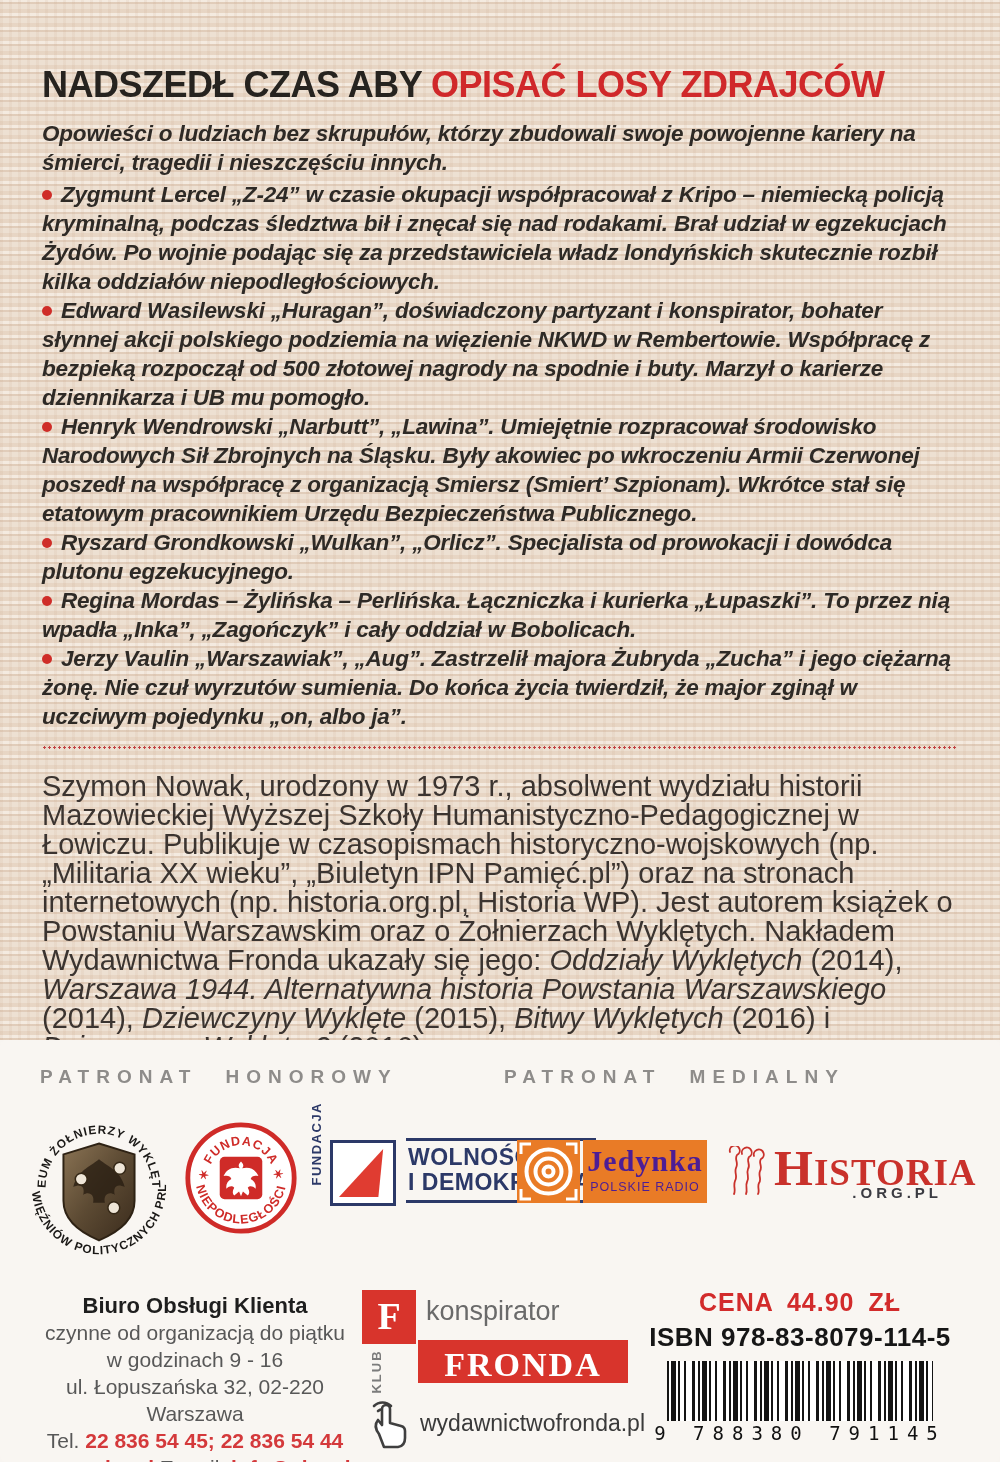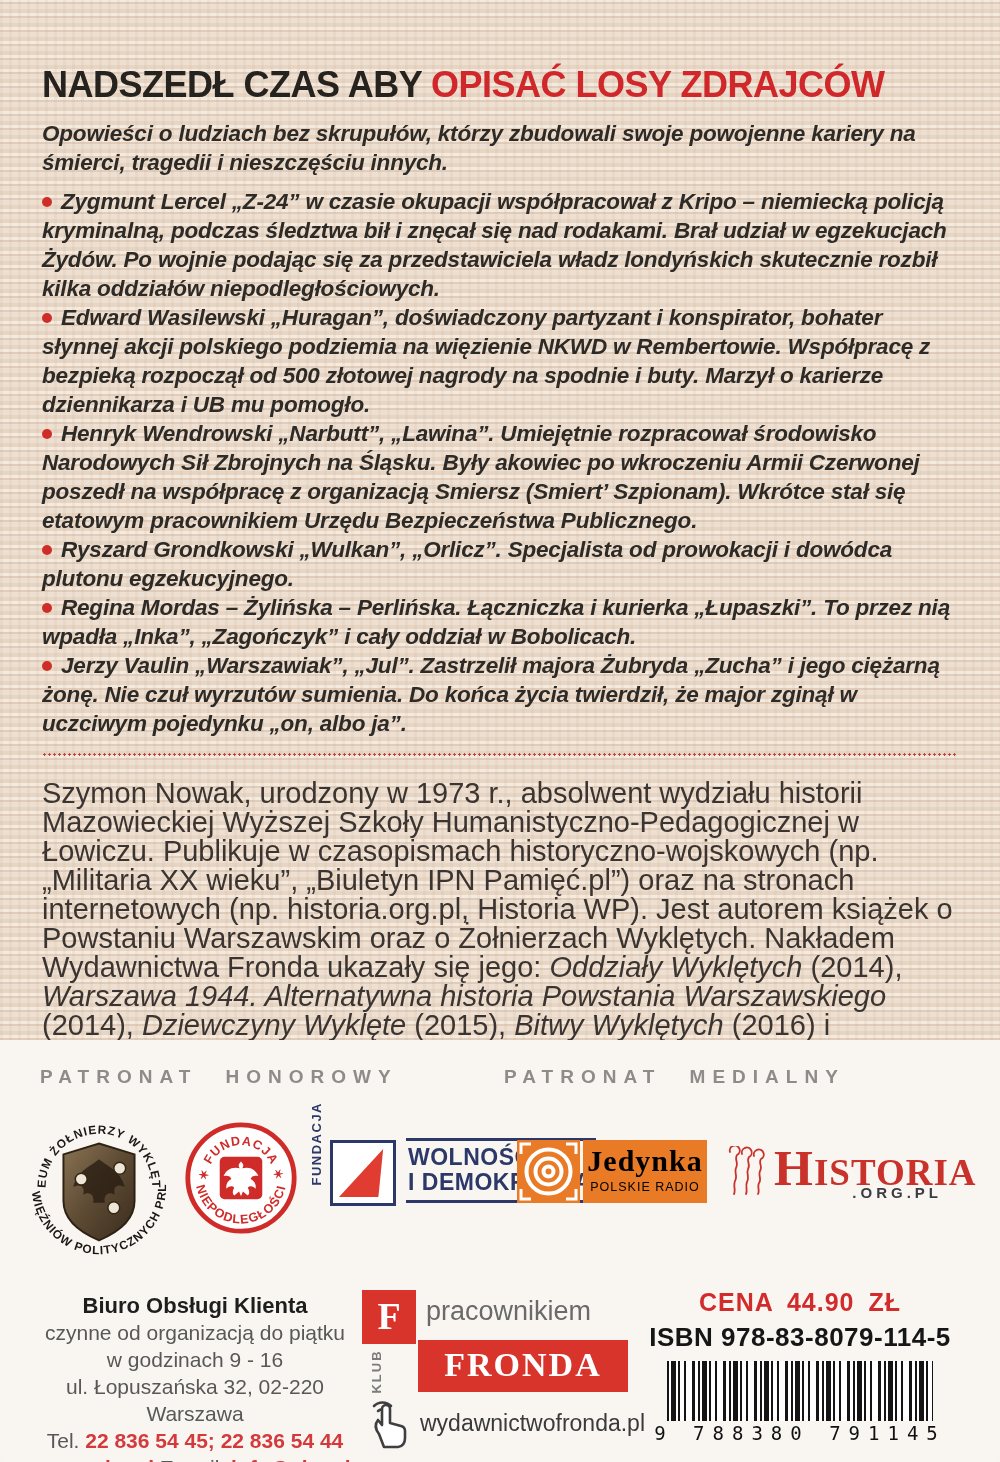--- a/index.html
+++ b/index.html
@@ -12,21 +12,21 @@
       repeating-linear-gradient(90deg, rgba(198,162,134,.12) 0 3px, rgba(255,255,255,0) 3px 9px),
       repeating-linear-gradient(0deg, rgba(187,148,120,.22) 0 2px, rgba(255,252,248,.45) 2px 5px,
                                 rgba(221,196,175,.28) 5px 9px, rgba(255,255,255,.12) 9px 14px),
       #ebdccc;}
   .top-inner{padding:66px 42px 0 42px;}
   .title{margin:0 0 15px 0;font-size:36px;line-height:1.05;font-weight:bold;
          letter-spacing:-.5px;color:#26231f;}
   .title .red{color:#d0282a;}
   .lead,.bullet{margin:0;font-size:22.5px;line-height:29px;font-weight:bold;font-style:italic;
                 color:#2e2a26;letter-spacing:-.2px;}
-  .lead{margin-bottom:10px;font-style:italic;}
+  .lead{margin-bottom:3px;font-style:italic;}
   .dot{display:inline-block;width:10px;height:10px;border-radius:50%;background:#cf2d28;
        margin-right:9px;vertical-align:2px;}
   .sep{height:5px;margin:14px 0 22px 0;border:0;
        background-image:radial-gradient(circle,#c24343 1.1px,transparent 1.4px);
        background-size:5px 5px;background-position:0 0;}
   .bio{margin:0;font-size:29px;line-height:29px;font-weight:normal;color:#3b3430;}
   .bio .it{font-style:italic;}
 
   
   .bottom{position:absolute;left:0;top:1040px;width:1000px;height:422px;background:#f9f6f2;border-radius:6px;}
@@ -49,21 +49,21 @@
            background:#fff;}
   .wid .tri{position:absolute;left:6px;top:6px;width:48px;height:48px;background:#e03c31;
             clip-path:polygon(0% 100%,92% 0%,82% 100%);}
   .wid .txt{position:absolute;left:100px;top:0px;color:#2c3968;font-weight:bold;
             font-size:23px;line-height:25px;letter-spacing:.5px;white-space:nowrap;
             border-top:3px solid #2c3968;border-bottom:3px solid #2c3968;padding:4px 4px 5px 2px;}
   
   .jedynka{left:517px;top:100px;width:190px;height:63px;}
   .jedynka .box{position:absolute;left:0;top:0;width:63px;height:63px;background:#e97b26;}
   .jedynka .rect{position:absolute;left:66px;top:0;width:124px;height:63px;background:#e97b26;
-                 color:#000000;text-align:center;}
+                 color:#4c1d95;text-align:center;}
   .jedynka .name{font-family:"Liberation Serif",serif;font-weight:bold;font-size:30px;
                  margin-top:4px;letter-spacing:1px;}
   .jedynka .sub{font-size:12.5px;letter-spacing:1px;margin-top:2px;}
   
   .historia{left:718px;top:104px;width:225px;height:62px;}
   .historia .figs{position:absolute;left:0;top:2px;}
   .historia .name{position:absolute;left:52px;top:0;margin:4px;color:#c9312b;
                   font-family:"Liberation Serif",serif;font-weight:bold;font-size:37px;
                   letter-spacing:1px;line-height:40px;}
   .historia .name::first-letter{font-size:50px;}
@@ -78,21 +78,21 @@
   .blk-b{color:#1e1e1e;font-weight:bold;}
 
   .fronda{position:absolute;left:358px;top:242px;width:270px;height:175px;}
   .fronda .fsq{position:absolute;left:4px;top:8px;width:54px;height:54px;background:#d8342c;
                color:#fff;font-family:"Liberation Serif",serif;font-size:38px;font-weight:bold;
                text-align:center;line-height:52px;}
   .fronda .klub{position:absolute;left:-14px;top:82px;width:64px;text-align:center;
                 transform:rotate(-90deg);color:#7c7c7c;font-size:13px;font-weight:bold;
                 letter-spacing:2px;}
   .fronda .wyd{position:absolute;left:68px;top:14px;color:#6a6a6a;font-size:27px;}
-  .fronda .frect{position:absolute;left:60px;top:58px;width:210px;height:52px;background:#d8342c;
+  .fronda .frect{position:absolute;left:60px;top:58px;width:210px;height:43px;background:#d8342c;
                  color:#fff;text-align:center;font-family:"Liberation Serif",serif;
                  font-size:34px;font-weight:bold;letter-spacing:2px;line-height:50px;}
   .fronda .hand{position:absolute;left:2px;top:112px;}
   .fronda .site{position:absolute;left:62px;top:128px;color:#3a3a3a;font-size:23px;}
 
   .price{position:absolute;left:628px;top:248px;width:344px;text-align:center;}
   .cena{margin:0;color:#d22b2b;font-weight:bold;font-size:25px;letter-spacing:1px;word-spacing:6px;}
   .isbn{margin:5px 0 0 0;color:#161616;font-weight:bold;font-size:26px;letter-spacing:.5px;}
   .barcode{width:266px;height:60px;margin:8px auto 0 auto;background:
      repeating-linear-gradient(90deg,#141414 0 2px,#fff 2px 4px,#141414 4px 9px,#fff 9px 11px,
@@ -109,21 +109,21 @@
     <div class="top-inner">
       <h1 class="title"><span>NADSZEDŁ CZAS ABY</span> <span class="red">OPISAĆ LOSY ZDRAJCÓW</span></h1>
 
       <p class="lead">Opowieści o ludziach bez skrupułów, którzy zbudowali swoje powojenne kariery na śmierci, tragedii i nieszczęściu innych.</p>
 
       <p class="bullet"><span class="dot"></span><span>Zygmunt Lercel „Z-24” w czasie okupacji współpracował z Kripo – niemiecką policją kryminalną, podczas śledztwa bił i znęcał się nad rodakami. Brał udział w egzekucjach Żydów. Po wojnie podając się za przedstawiciela władz londyńskich skutecznie rozbił kilka oddziałów niepodległościowych.</span></p>
       <p class="bullet"><span class="dot"></span><span>Edward Wasilewski „Huragan”, doświadczony partyzant i konspirator, bohater słynnej akcji polskiego podziemia na więzienie NKWD w Rembertowie. Współpracę z bezpieką rozpoczął od 500 złotowej nagrody na spodnie i buty. Marzył o karierze dziennikarza i UB mu pomogło.</span></p>
       <p class="bullet"><span class="dot"></span><span>Henryk Wendrowski „Narbutt”, „Lawina”. Umiejętnie rozpracował środowisko Narodowych Sił Zbrojnych na Śląsku. Były akowiec po wkroczeniu Armii Czerwonej poszedł na współpracę z organizacją Smiersz (Smiert’ Szpionam). Wkrótce stał się etatowym pracownikiem Urzędu Bezpieczeństwa Publicznego.</span></p>
       <p class="bullet"><span class="dot"></span><span>Ryszard Grondkowski „Wulkan”, „Orlicz”. Specjalista od prowokacji i dowódca plutonu egzekucyjnego.</span></p>
       <p class="bullet"><span class="dot"></span><span>Regina Mordas – Żylińska – Perlińska. Łączniczka i kurierka „Łupaszki”. To przez nią wpadła „Inka”, „Zagończyk” i cały oddział w Bobolicach.</span></p>
-      <p class="bullet"><span class="dot"></span><span>Jerzy Vaulin „Warszawiak”, „Jul”. Zastrzelił majora Żubryda „Zucha” i jego ciężarną żonę. Nie czuł wyrzutów sumienia. Do końca życia twierdził, że major zginął w uczciwym pojedynku „on, albo ja”.</span></p>
+      <p class="bullet"><span class="dot"></span><span>Jerzy Vaulin „Warszawiak”, „Aug”. Zastrzelił majora Żubryda „Zucha” i jego ciężarną żonę. Nie czuł wyrzutów sumienia. Do końca życia twierdził, że major zginął w uczciwym pojedynku „on, albo ja”.</span></p>
 
       <div class="sep"></div>
 
       <p class="bio"><span>Szymon Nowak, urodzony w 1973 r., absolwent wydziału historii Mazowieckiej Wyższej Szkoły Humanistyczno-Pedagogicznej w Łowiczu. Publikuje w czasopismach historyczno-wojskowych (np. „Militaria XX wieku”, „Biuletyn IPN Pamięć.pl”) oraz na stronach internetowych (np. historia.org.pl, Historia WP). Jest autorem książek o Powstaniu Warszawskim oraz o Żołnierzach Wyklętych. Nakładem Wydawnictwa Fronda ukazały się jego: </span><span class="it">Oddziały Wyklętych</span><span> (2014), </span><span class="it">Warszawa 1944. Alternatywna historia Powstania Warszawskiego</span><span> (2014), </span><span class="it">Dziewczyny Wyklęte</span><span> (2015), </span><span class="it">Bitwy Wyklętych</span><span> (2016) i </span><span class="it">Dziewczyny Wyklęte 2</span><span> (2016).</span></p>
     </div>
   </section>
 
   <section class="bottom">
 
     <h2 class="pat honorowy">PATRONAT HONOROWY</h2>
@@ -215,21 +215,21 @@
       <div>czynne od organizacją do piątku</div>
       <div>w godzinach 9 - 16</div>
       <div>ul. Łopuszańska 32, 02-220 Warszawa</div>
       <div><span>Tel. </span><span class="red-b">22 836 54 45; 22 836 54 44</span></div>
       <div><span class="blk-b">www.</span><span class="red-b">xlm.pl</span><span> E-mail: </span><span class="red-b">info@xlm.pl</span></div>
     </div>
 
     <div class="fronda">
       <div class="fsq">F</div>
       <div class="klub">KLUB</div>
-      <div class="wyd">pracownikiem</div>
+      <div class="wyd">konspirator</div>
       <div class="frect">FRONDA</div>
       <svg class="hand" width="58" height="58" viewBox="0 0 58 58">
         <g fill="none" stroke="#3f3f3f" stroke-width="2.6" stroke-linejoin="round" stroke-linecap="round">
           <path d="M14 12 a12 12 0 0 1 17 0"></path>
           <path d="M18 17 a7 7 0 0 1 9 0"></path>
           <path d="M19 40 q-6 -8 -1 -14 l4 5 V15 a4 4 0 0 1 8 0 v14 l11 3 q4 1 4 5 v7 q0 8 -7 9 H24 Z" fill="#fff"></path>
         </g>
       </svg>
       <div class="site">wydawnictwofronda.pl</div>
     </div>

